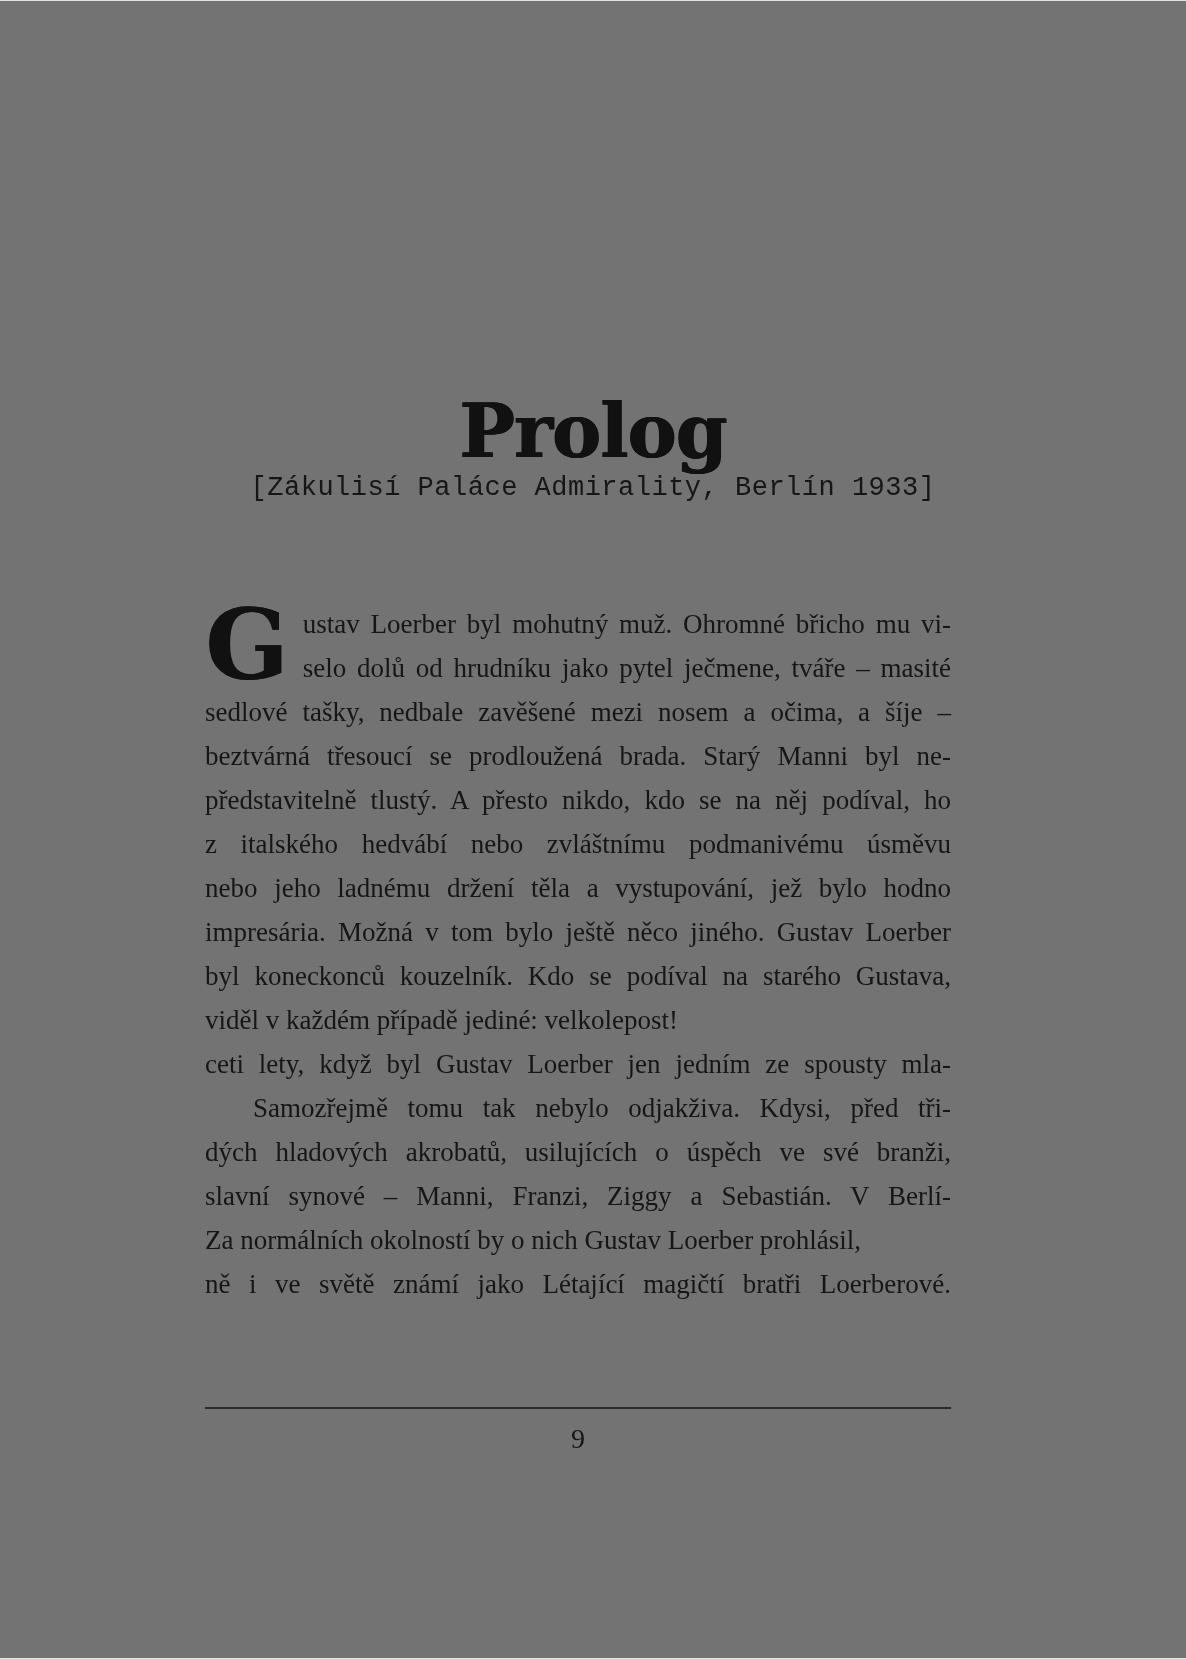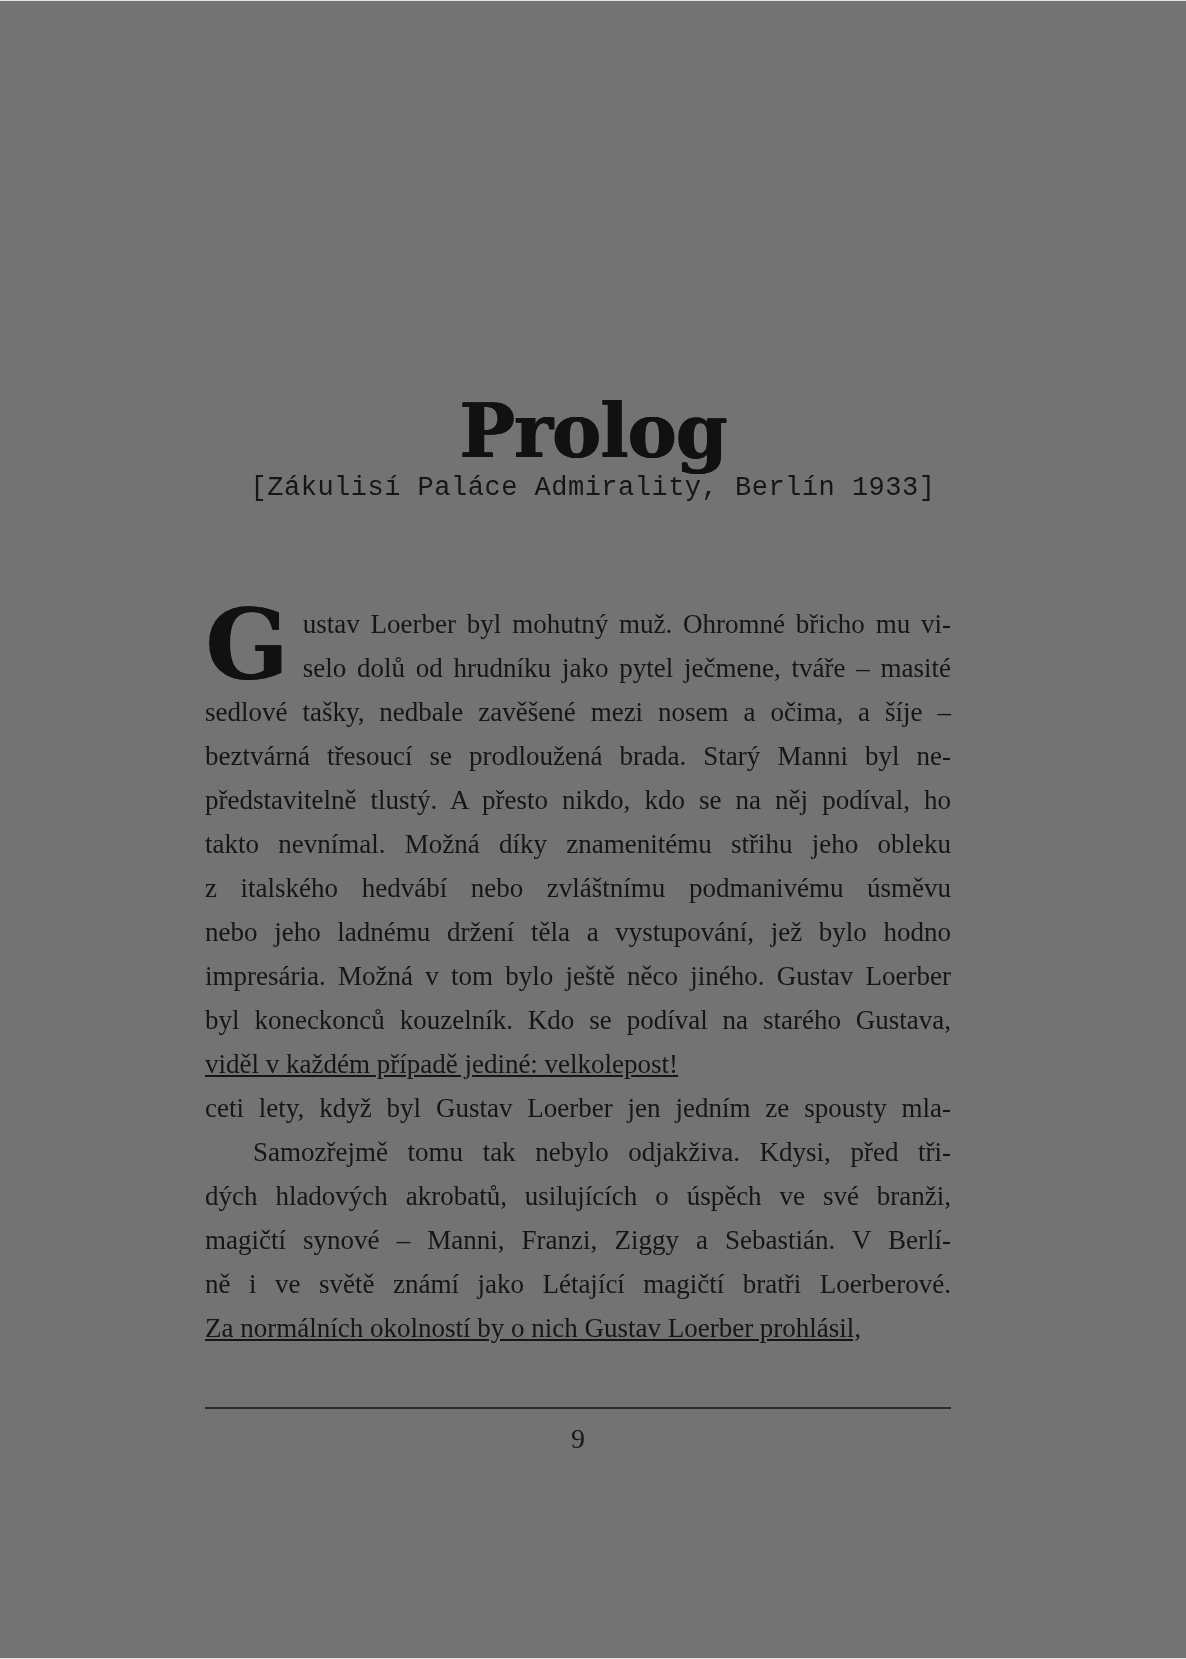--- a/index.html
+++ b/index.html
@@ -61,21 +61,21 @@
   .paragraph { position: relative; }
 
   .line {
     text-align: justify;
     text-align-last: justify;
     white-space: normal;
     height: 44px;
     overflow: visible;
   }
 
-  .line.last { text-align-last: left; text-decoration: underline; }
+  .line.last { text-align-last: left; }
 
   .line.first-indent { text-indent: 48px; }
 
   .drop-cap {
     float: left;
     font-family: "DejaVu Serif", serif;
     font-weight: bold;
     font-size: 98px;
     line-height: 78px;
     height: 84px;
@@ -118,34 +118,33 @@
   </header>
 
   <main class="body-text">
       <div class="paragraph">
         <span class="drop-cap">G</span>
         <div class="line">ustav Loerber byl mohutný muž. Ohromné břicho mu vi-</div>
         <div class="line">selo dolů od hrudníku jako pytel ječmene, tváře – masité</div>
         <div class="line">sedlové tašky, nedbale zavěšené mezi nosem a očima, a šíje –</div>
         <div class="line">beztvárná třesoucí se prodloužená brada. Starý Manni byl ne-</div>
         <div class="line">představitelně tlustý. A přesto nikdo, kdo se na něj podíval, ho</div>
-        <div class="line">takto nevnímal. Možná díky znamenitému střihu jeho obleku</div>
         <div class="line">z italského hedvábí nebo zvláštnímu podmanivému úsměvu</div>
         <div class="line">nebo jeho ladnému držení těla a vystupování, jež bylo hodno</div>
         <div class="line">impresária. Možná v tom bylo ještě něco jiného. Gustav Loerber</div>
         <div class="line">byl koneckonců kouzelník. Kdo se podíval na starého Gustava,</div>
         <div class="line last">viděl v každém případě jediné: velkolepost!</div>
       </div>
       <div class="paragraph">
         <div class="line">ceti lety, když byl Gustav Loerber jen jedním ze spousty mla-</div>
         <div class="line first-indent">Samozřejmě tomu tak nebylo odjakživa. Kdysi, před tři-</div>
         <div class="line">dých hladových akrobatů, usilujících o úspěch ve své branži,</div>
-        <div class="line">magičtí synové – Manni, Franzi, Ziggy a Sebastián. V Berlí-</div>
+        <div class="line">slavní synové – Manni, Franzi, Ziggy a Sebastián. V Berlí-</div>
+        <div class="line last">Za normálních okolností by o nich Gustav Loerber prohlásil,</div>
         <div class="line">ně i ve světě známí jako Létající magičtí bratři Loerberové.</div>
-        <div class="line last">Za normálních okolností by o nich Gustav Loerber prohlásil,</div>
       </div>
     </main>
 
   <footer class="page-footer">
     <div class="footer-rule"></div>
     <div class="page-number">9</div>
   </footer>
 
 </div>
 

